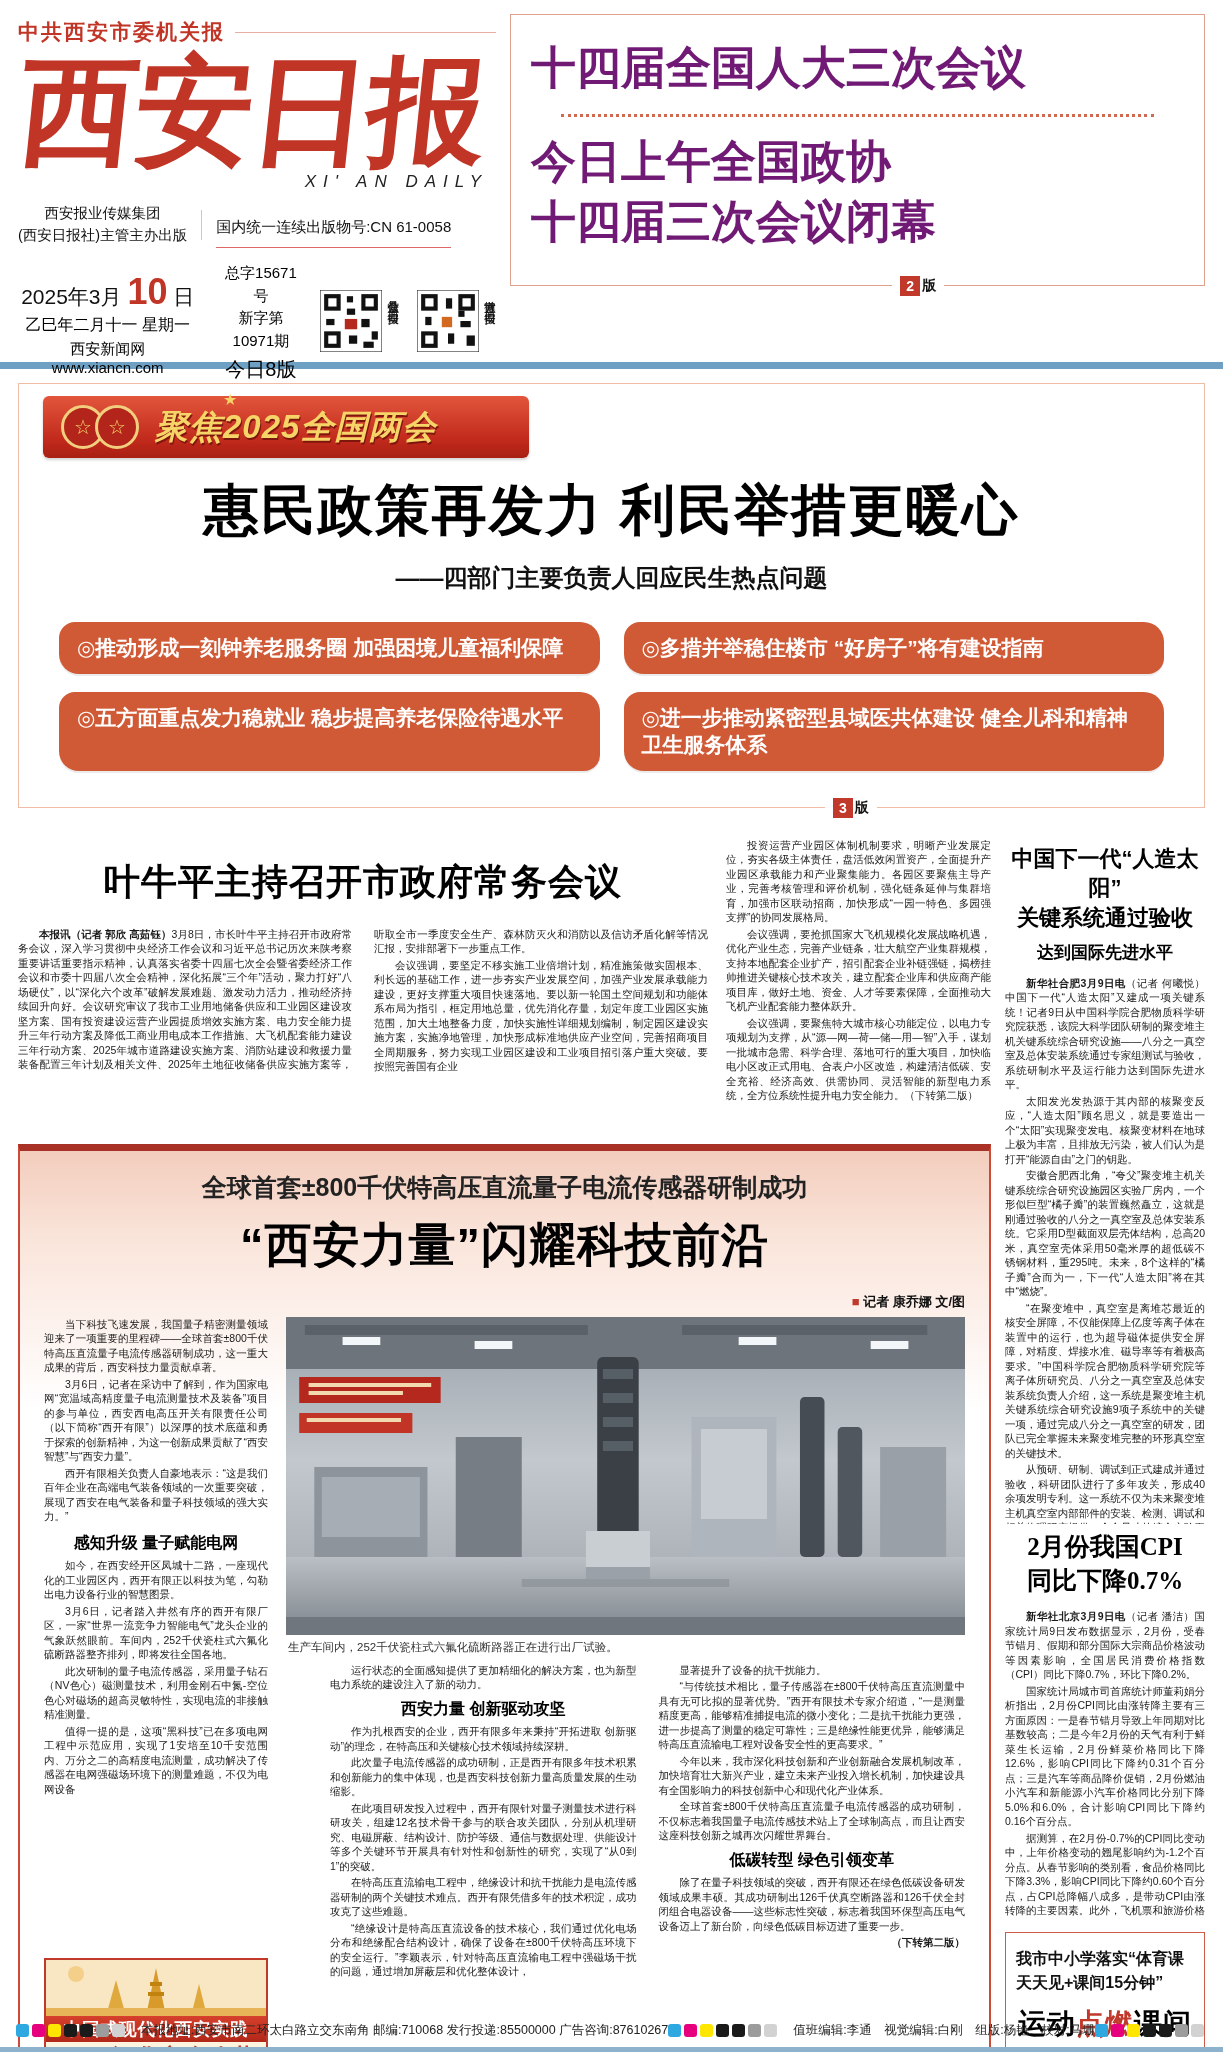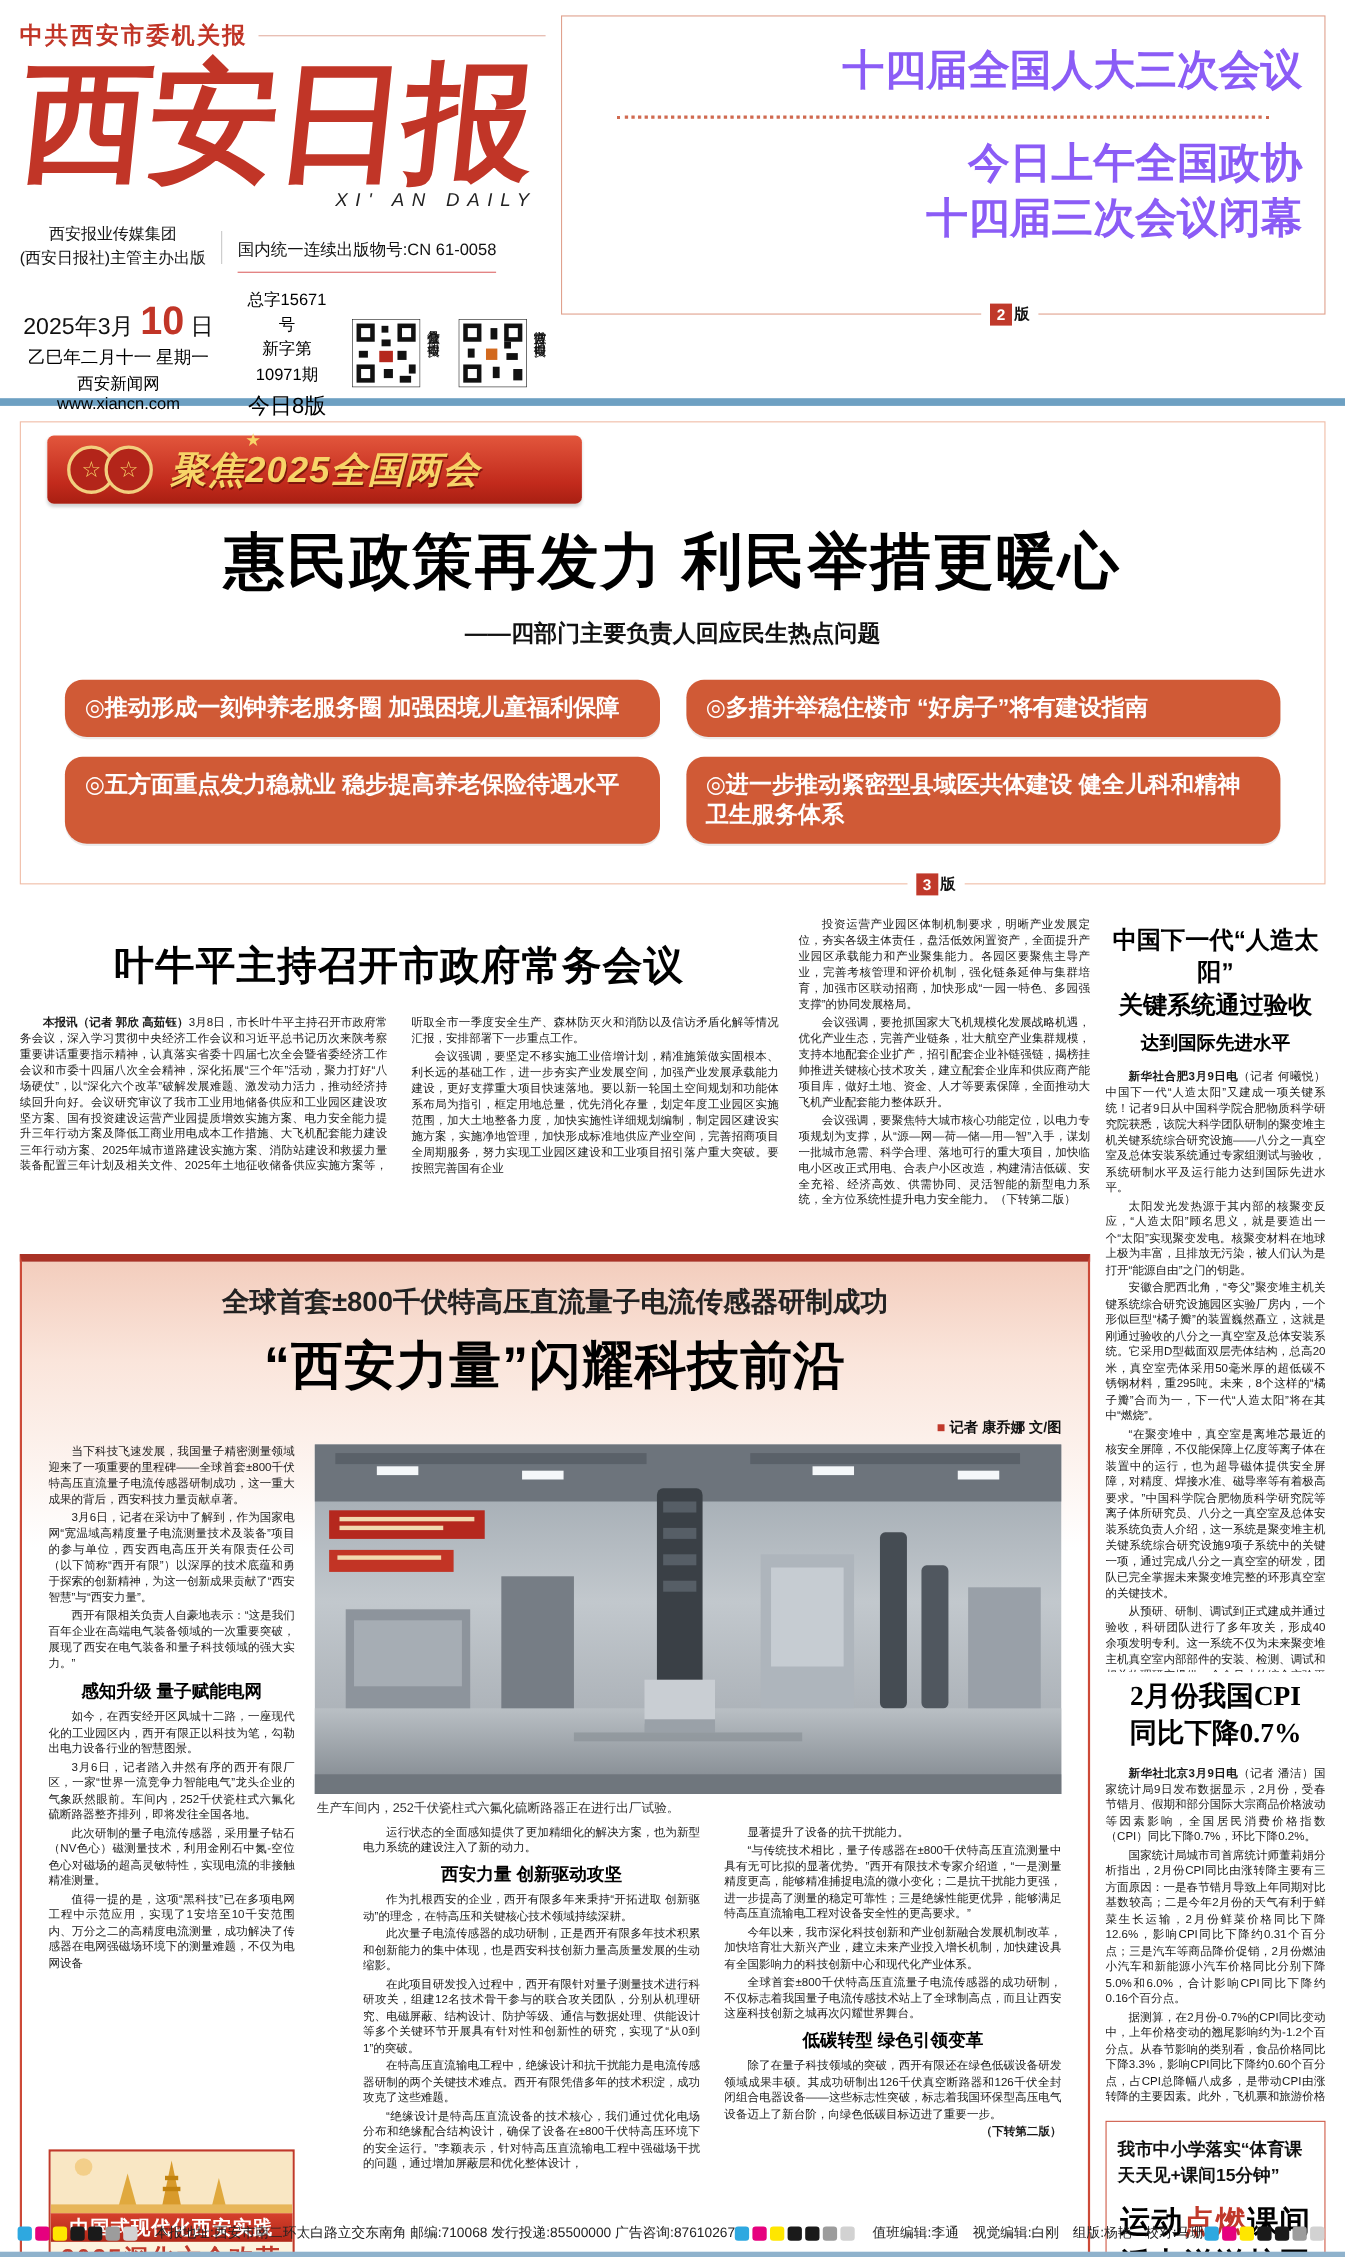--- a/index.html
+++ b/index.html
@@ -27,22 +27,22 @@
   .date-l3 { font-size:15px; margin-top:4px; }
   .issue-block { text-align:center; margin-left:22px; font-size:15px; line-height:1.5; }
   .issue-block .pg { font-size:20px; margin-top:2px; }
   .qr-wrap { display:flex; margin-left:18px; align-items:flex-start; }
   .qr { width:62px; height:62px; }
   .qr-label { writing-mode:vertical-rl; font-size:11.5px; line-height:1.2; margin:2px 0 0 3px; height:64px; color:#111; }
 
   
   .mh-right { flex:1; margin-left:14px; position:relative; }
   .headline-box { border:1px solid #e0a18d; height:272px; margin-top:4px; padding:24px 20px 10px; position:relative; }
-  .hl { font-family:"Liberation Serif","DejaVu Serif",serif; font-weight:900; color:#8b5cf6;
-        font-size:38px; text-align:right; line-height:1.32; }
+  .hl { font-family:"Liberation Serif","DejaVu Serif",serif; font-weight:900; color:#701a75;
+        font-size:45px; text-align:left; line-height:1.32; }
   .dotted-sep { border-top:3px dotted #d06a50; margin:16px 30px; }
   .pbadge { position:absolute; display:inline-flex; align-items:center; background:#fff; padding:0 8px; }
   .pbadge .num { background:#c0392b; color:#fff; width:20px; height:20px; display:inline-flex; align-items:center;
                  justify-content:center; font-size:14px; font-weight:bold; }
   .pbadge .ban { font-size:14px; color:#111; margin-left:2px; font-weight:bold; }
   .badge-2 { bottom:-11px; left:55%; }
 
   .blue-bar { height:7px; background:#6da0c2; }
 
   
@@ -50,21 +50,21 @@
   .banner { width:486px; height:62px; margin-left:24px; border-radius:6px; position:relative;
             background:linear-gradient(180deg,#e2563c 0,#c22a1c 70%,#a81f12 100%);
             display:flex; align-items:center; padding-left:18px; box-shadow:0 2px 3px rgba(0,0,0,.18); }
   .emblem { width:44px; height:44px; border-radius:50%; border:3px solid #f2cf7e; display:flex; align-items:center;
             justify-content:center; color:#f7d468; font-size:20px; background:#b3251a; }
   .emblem + .emblem { margin-left:-10px; }
   .banner-text { font-size:33px; font-weight:900; font-style:italic; color:#f7d468; margin-left:16px;
                  text-shadow:1px 2px 0 #7e160d; letter-spacing:1px; }
   .banner-star { position:absolute; top:-6px; left:180px; color:#f7d468; font-size:16px; }
   .hero-title { text-align:center; font-size:55px; font-weight:900; color:#000; margin-top:16px; letter-spacing:2px; }
-  .hero-sub { text-align:center; font-size:21px; font-weight:600; color:#111; margin-top:14px; }
+  .hero-sub { text-align:center; font-size:24px; font-weight:600; color:#111; margin-top:14px; }
   .bullets { display:grid; grid-template-columns:1fr 1fr; gap:18px 24px; margin:28px 40px 0; }
   .pill { background:#d05a36; color:#fff; font-size:21px; font-weight:600; line-height:1.25;
           padding:13px 18px; border-radius:16px 20px 16px 20px; box-shadow:0 2px 0 rgba(0,0,0,.08); }
   .badge-3 { bottom:-11px; left:68%; }
 
   
   .main { display:flex; margin:26px 18px 0; gap:14px; }
   .main-left { width:973px; }
   .rail { width:200px; }
 

